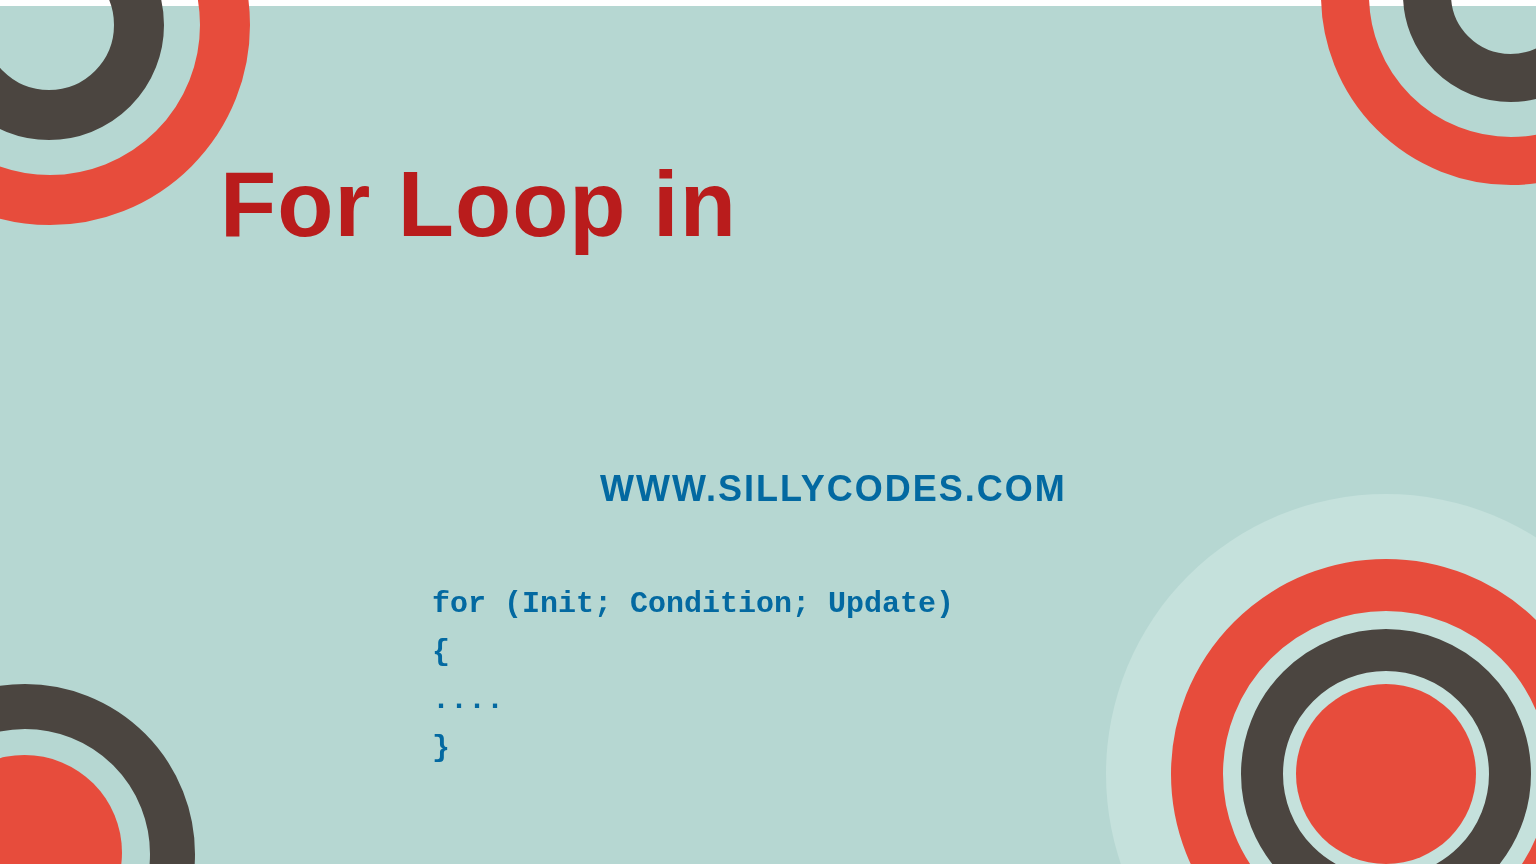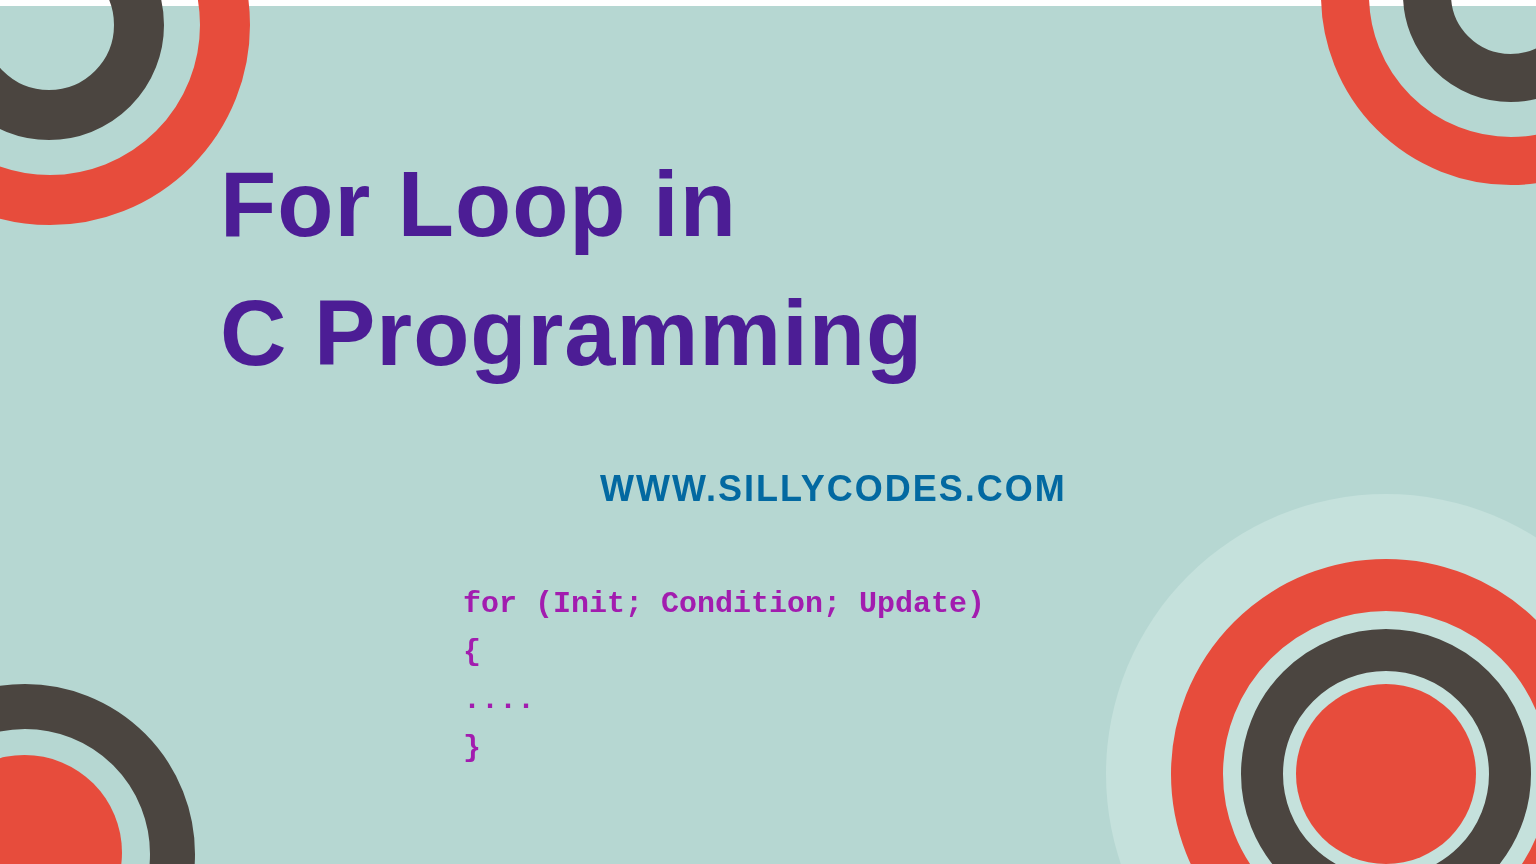--- a/index.html
+++ b/index.html
@@ -16,21 +16,21 @@
       overflow: hidden;
       font-family: Arial, sans-serif;
     }
     
     .title {
       position: absolute;
       top: 140px;
       left: 220px;
       font-size: 92px;
       font-weight: 900;
-      color: #4c1d95;
+      color: #b91c1c;
       line-height: 1.4;
       font-family: 'Arial Black', Arial, sans-serif;
       letter-spacing: 1px;
     }
     
     .website {
       position: absolute;
       top: 468px;
       left: 600px;
       font-size: 36px;
@@ -40,24 +40,23 @@
       font-family: 'Arial Black', Arial, sans-serif;
     }
     
     .code-block {
       position: absolute;
       top: 580px;
       left: 432px;
       font-family: 'Courier New', monospace;
       font-size: 30px;
       font-weight: bold;
-      color: #a21caf;
+      color: #0369a1;
       line-height: 1.6;
       white-space: pre;
-      margin-left: 31px;
     }
     
     
     .circle-shape {
       position: absolute;
       border-radius: 50%;
     }
     
     
     .tl-outer {
@@ -165,21 +164,20 @@
 <div class="circle-shape bl-outer"></div>
 <div class="circle-shape bl-inner"></div>
 
 <div class="circle-shape br-bg"></div>
 <div class="circle-shape br-outer"></div>
 <div class="circle-shape br-mid"></div>
 <div class="circle-shape br-inner"></div>
 
 <h1 class="title">
   <span>For Loop in</span><br>
-  <span>C Programming</span>
 </h1>
 
 <div class="website">WWW.SILLYCODES.COM</div>
 
 <div class="code-block">for (Init; Condition; Update)
 {
 ....
 }</div>
 
 </body></html>

